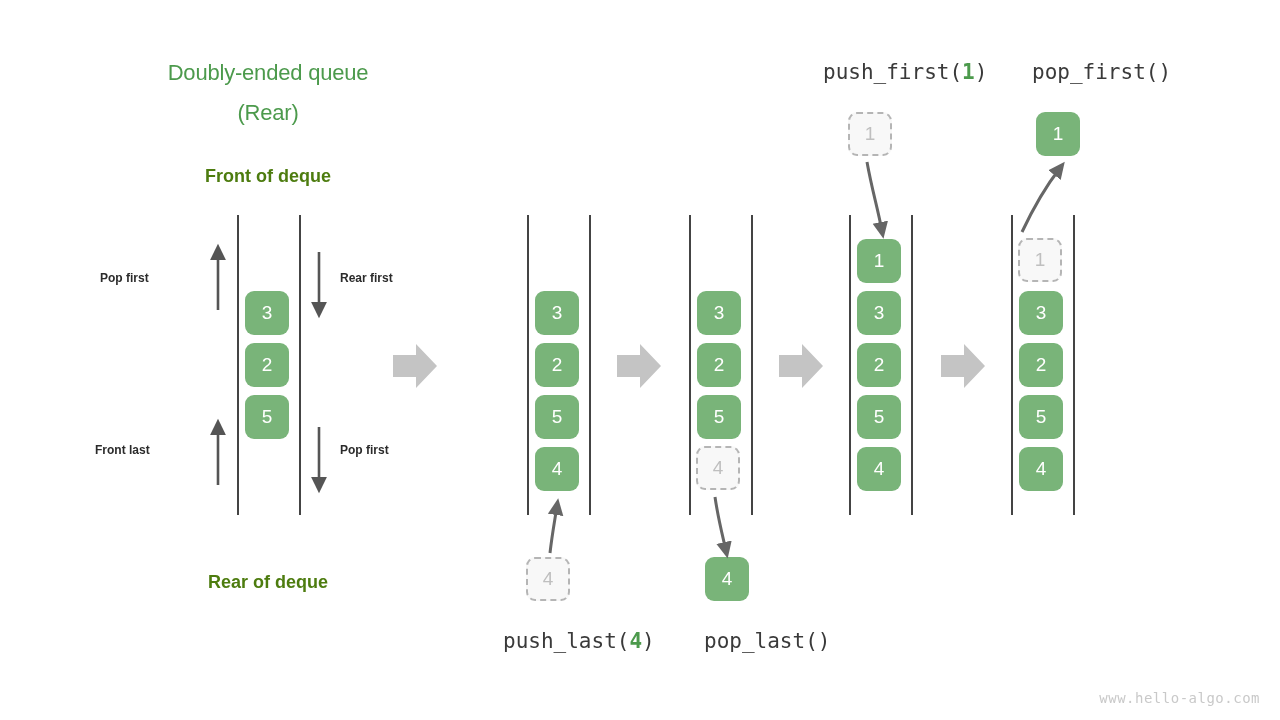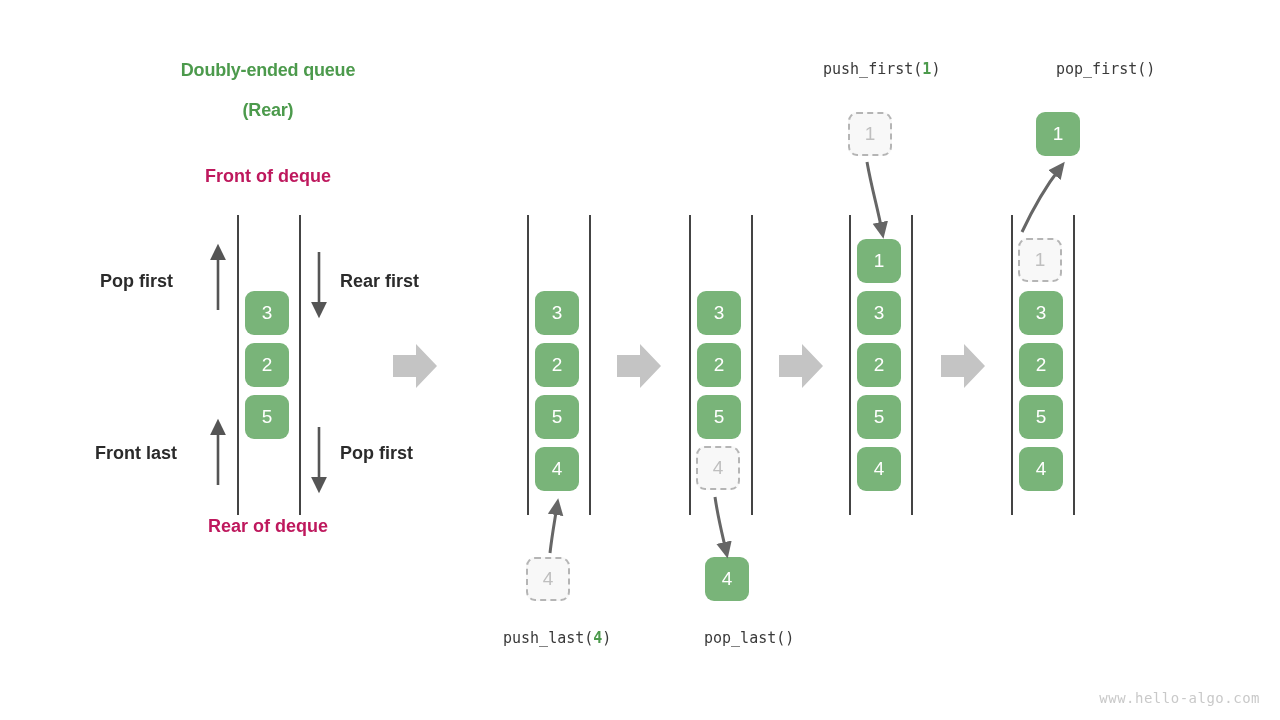--- a/index.html
+++ b/index.html
@@ -14,50 +14,50 @@
     overflow: hidden;
     font-family: "Liberation Sans", sans-serif;
     -webkit-font-smoothing: antialiased;
   }
 
   .abs { position: absolute; }
 
   
   #title-line1, #title-line2 {
     color: #4C9A4C;
-    font-weight: bold;
-    font-size: 18px;
+    font-weight: normal;
+    font-size: 22px;
     text-align: center;
     width: 300px;
     left: 118px;
     letter-spacing: -0.2px;
   }
   #title-line1 { top: 60px; }
   #title-line2 { top: 100px; }
 
   .edge-label {
-    color: #be185d;
+    color: #4d7c0f;
     font-weight: bold;
     font-size: 18px;
     text-align: center;
   }
 
   .op-label {
     font-family: "DejaVu Sans Mono", "Liberation Mono", monospace;
-    font-size: 15px;
+    font-size: 21px;
     color: #3A3A3A;
     white-space: pre;
     text-align: center;
   }
   .op-arg { color: #4C9A4C; font-weight: bold; }
 
   .side-label {
     color: #2B2B2B;
     font-weight: bold;
-    font-size: 18px;
+    font-size: 12px;
     white-space: nowrap;
   }
 
   
   .rail {
     width: 1.6px;
     background: #444444;
   }
 
   
@@ -101,21 +101,21 @@
     pointer-events: none;
   }
 </style>
 </head>
 <body>
 
 <div class="abs" id="title-line1">Doubly-ended queue</div>
 <div class="abs" id="title-line2">(Rear)</div>
 
 <div class="abs edge-label" style="left:118px; top:166px; width:300px;">Front of deque</div>
-<div class="abs edge-label" style="left:118px; top:516px; width:300px;">Rear of deque</div>
+<div class="abs edge-label" style="left:118px; top:572px; width:300px;">Rear of deque</div>
 
 <div class="abs rail" style="left:237px; top:215px; height:300px;"></div>
 <div class="abs rail" style="left:299px; top:215px; height:300px;"></div>
 
 <div class="abs box solid" style="left:245px; top:291px;">3</div>
 <div class="abs box solid" style="left:245px; top:343px;">2</div>
 <div class="abs box solid" style="left:245px; top:395px;">5</div>
 
 <div class="abs side-label" style="left:100px; top:271px;">Pop first</div>
 <div class="abs side-label" style="left:340px; top:271px;">Rear first</div>
@@ -159,21 +159,21 @@
 <div class="abs box solid" style="left:1019px; top:343px;">2</div>
 <div class="abs box solid" style="left:1019px; top:395px;">5</div>
 <div class="abs box solid" style="left:1019px; top:447px;">4</div>
 
 <div class="abs op-label" style="left:503px; top:629px;"><span>push_last(</span><span class="op-arg">4</span><span>)</span></div>
 
 <div class="abs op-label" style="left:704px; top:629px;">pop_last()</div>
 
 <div class="abs op-label" style="left:823px; top:60px;"><span>push_first(</span><span class="op-arg">1</span><span>)</span></div>
 
-<div class="abs op-label" style="left:1032px; top:60px;margin-left:24px;">pop_first()</div>
+<div class="abs op-label" style="left:1032px; top:60px;">pop_first()</div>
 
 <div class="abs" id="watermark">www.hello-algo.com</div>
 
 <svg class="overlay" viewBox="0 0 1280 720">
   <defs>
     <marker id="thinhead" markerWidth="7" markerHeight="7" refX="3.2" refY="3.5" orient="auto" markerUnits="strokeWidth">
       <path d="M0,0.4 L6.4,3.5 L0,6.6 z" fill="#555555"></path>
     </marker>
     <marker id="curvehead" markerWidth="6" markerHeight="6" refX="3" refY="3" orient="auto" markerUnits="strokeWidth">
       <path d="M0,0.4 L5.6,3 L0,5.6 z" fill="#666666"></path>

